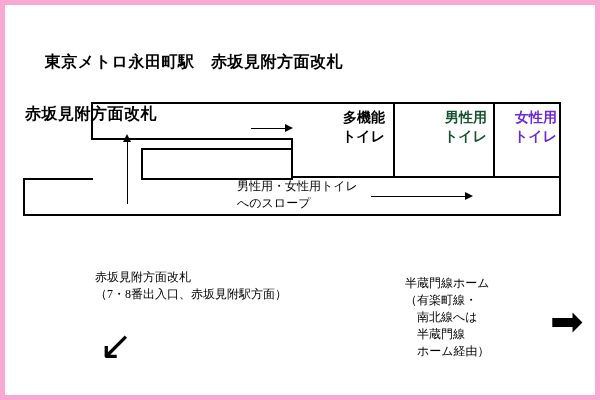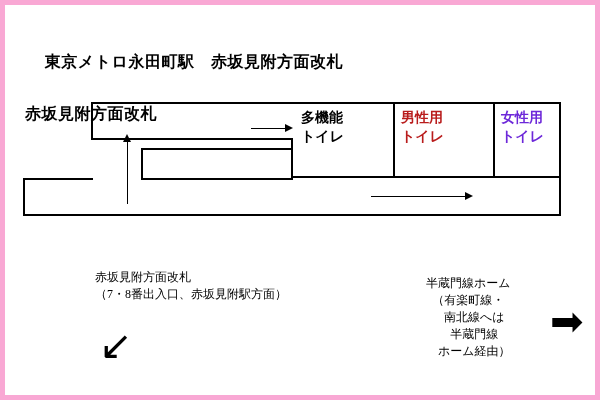--- a/index.html
+++ b/index.html
@@ -50,24 +50,24 @@
   .wall {
     position: absolute;
     background: #000000;
   }
 
   .room-label {
     position: absolute;
     font-size: 14px;
     font-weight: bold;
     line-height: 19px;
-    text-align: left;
+    text-align: right;
     white-space: pre;
   }
-  .room-label.blue { color: #b91c1c; }
+  .room-label.blue { color: #14532d; }
   .room-label.red  { color: #6d28d9; }
 
   .slope-label {
     position: absolute;
     font-size: 12px;
     line-height: 17px;
     white-space: pre;
   }
 
   
@@ -144,35 +144,37 @@
     <div class="wall" style="left:118px; top:48px; width:2px; height:32px;"></div>
     <div class="wall" style="left:118px; top:48px; width:150px; height:2px;"></div>
 
     <div class="room-label" style="left:278px; top:8px; width:84px;">多機能
 トイレ</div>
     <div class="room-label blue" style="left:378px; top:8px; width:86px;">男性用
 トイレ</div>
     <div class="room-label red" style="left:478px; top:8px; width:56px;">女性用
 トイレ</div>
 
+    <div class="slope-label" style="left:214px; top:78px;">男性用・女性用トイレ
+へのスロープ</div>
 
     <div class="aline" style="left:104px; top:42px; width:1px; height:62px;"></div>
     <div class="ahead-up" style="left:100px; top:34px;"></div>
 
     <div class="aline" style="left:228px; top:28px; width:36px; height:1px;"></div>
     <div class="ahead-right" style="left:262px; top:24px;"></div>
 
     <div class="aline" style="left:348px; top:96px; width:96px; height:1px;"></div>
     <div class="ahead-right" style="left:442px; top:92px;"></div>
   </div>
 
   <div class="caption" style="left:90px; top:264px;">赤坂見附方面改札
 （7・8番出入口、赤坂見附駅方面）</div>
   <div class="big-arrow" style="left:94px; top:320px;">↙</div>
 
-  <div class="caption" style="left:421px; top:270px;text-align:center;">半蔵門線ホーム
+  <div class="caption" style="left:400px; top:270px;">半蔵門線ホーム
 （有楽町線・
 　南北線へは
 　半蔵門線
 　ホーム経由）</div>
   <div class="big-arrow" style="left:545px; top:296px;">➡</div>
 
 </div>
 
 </body></html>

